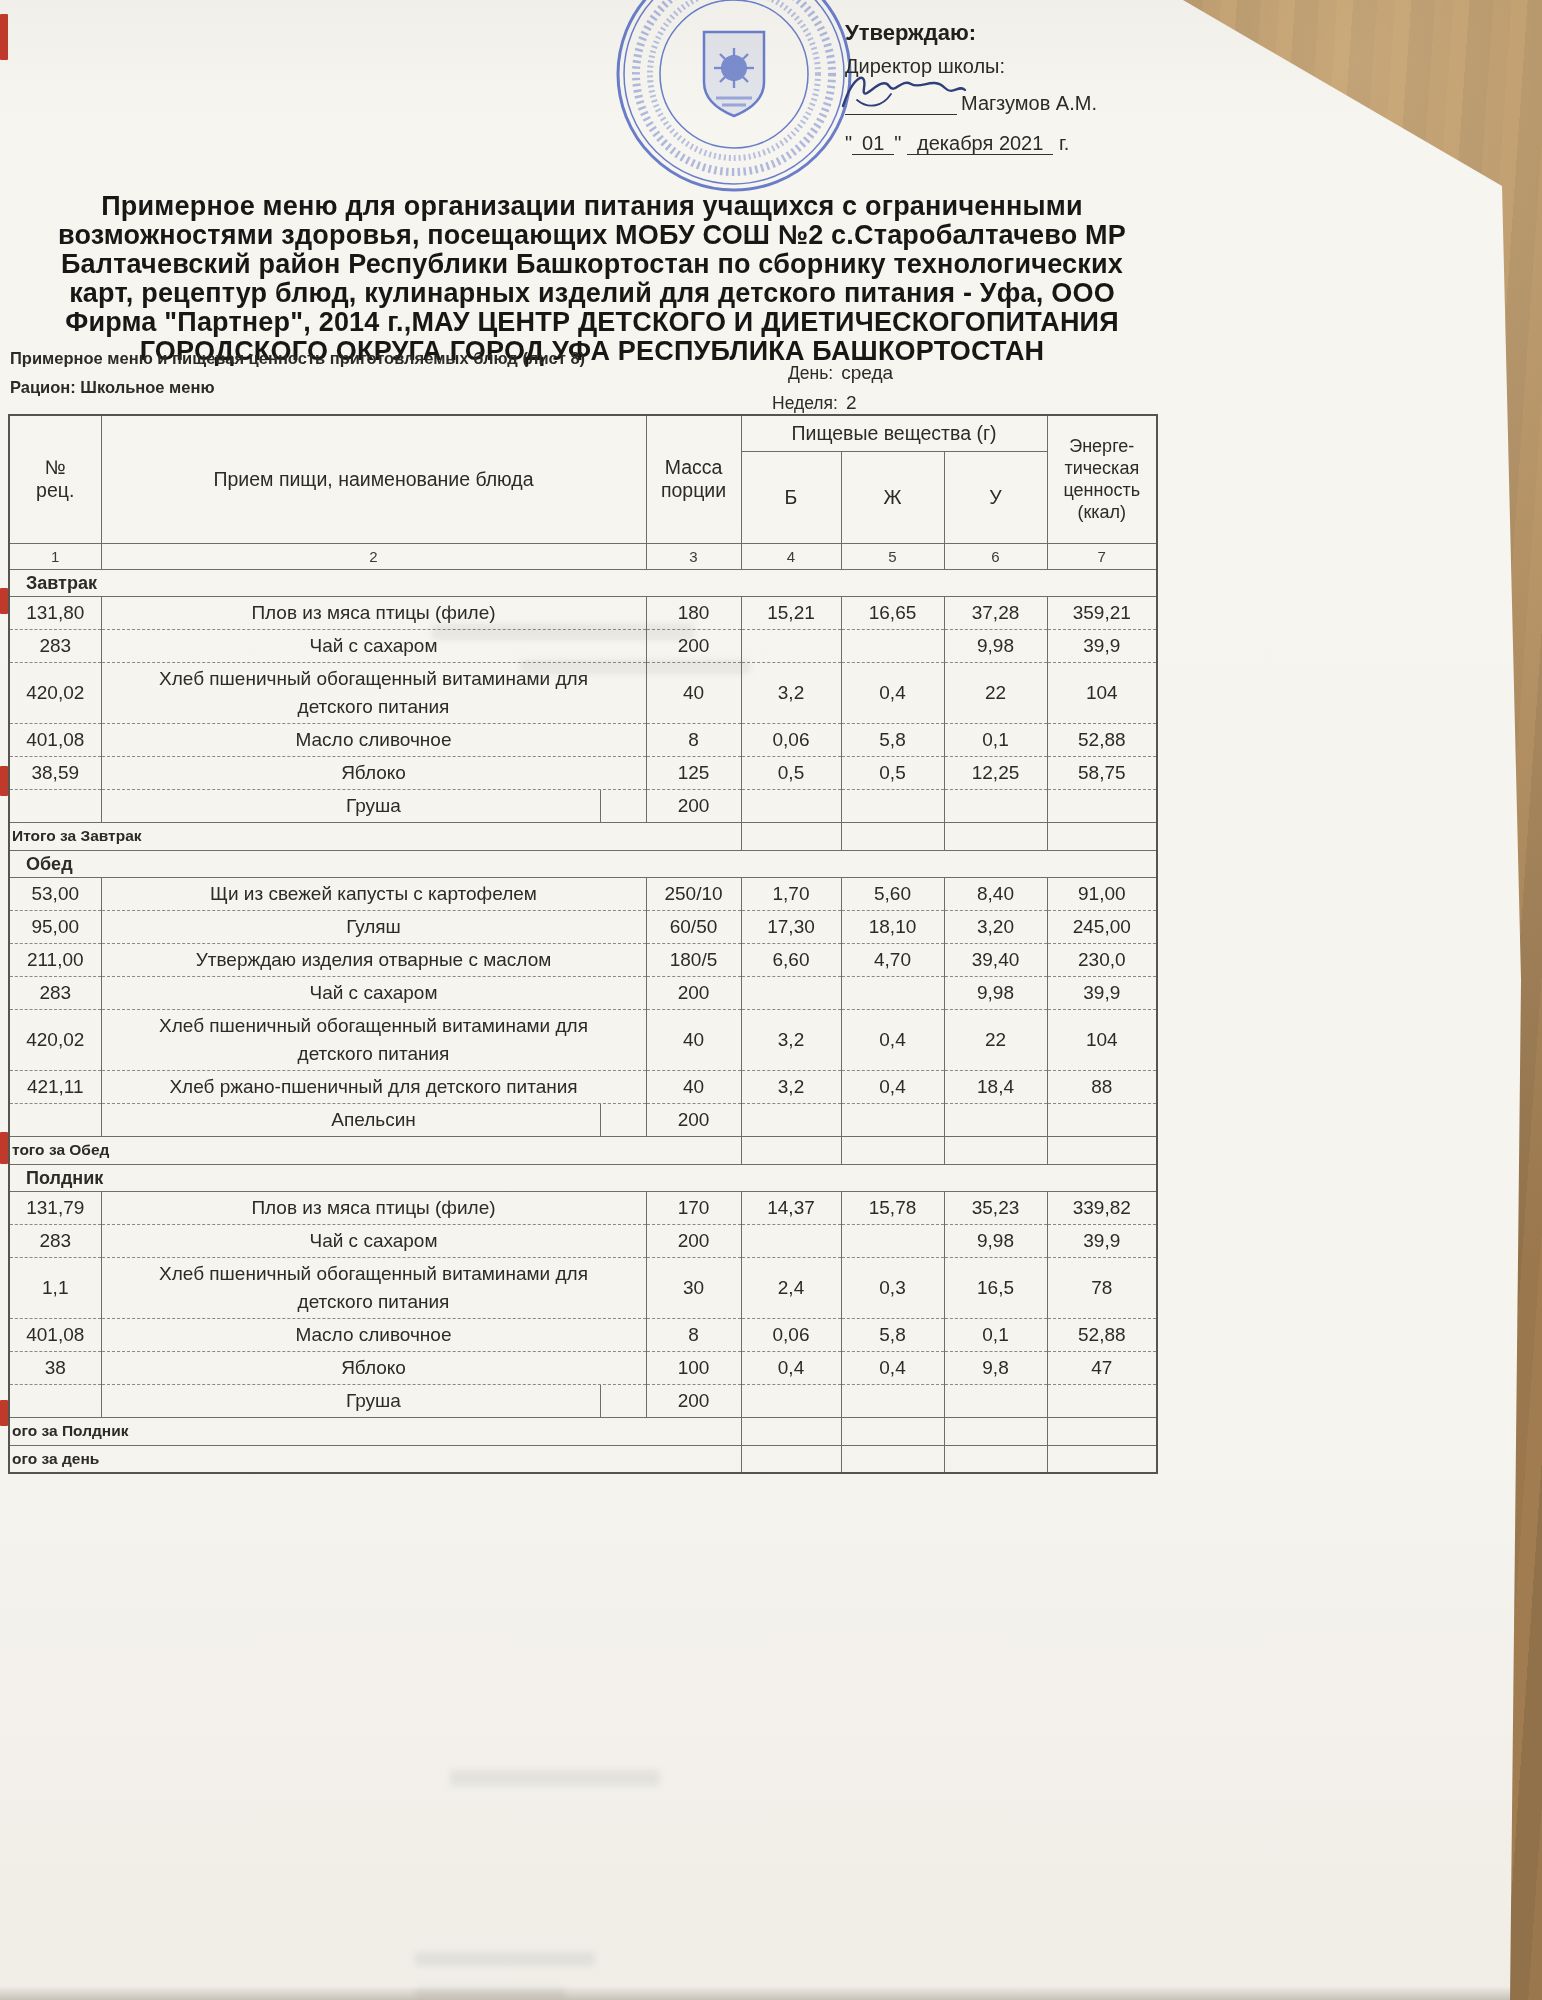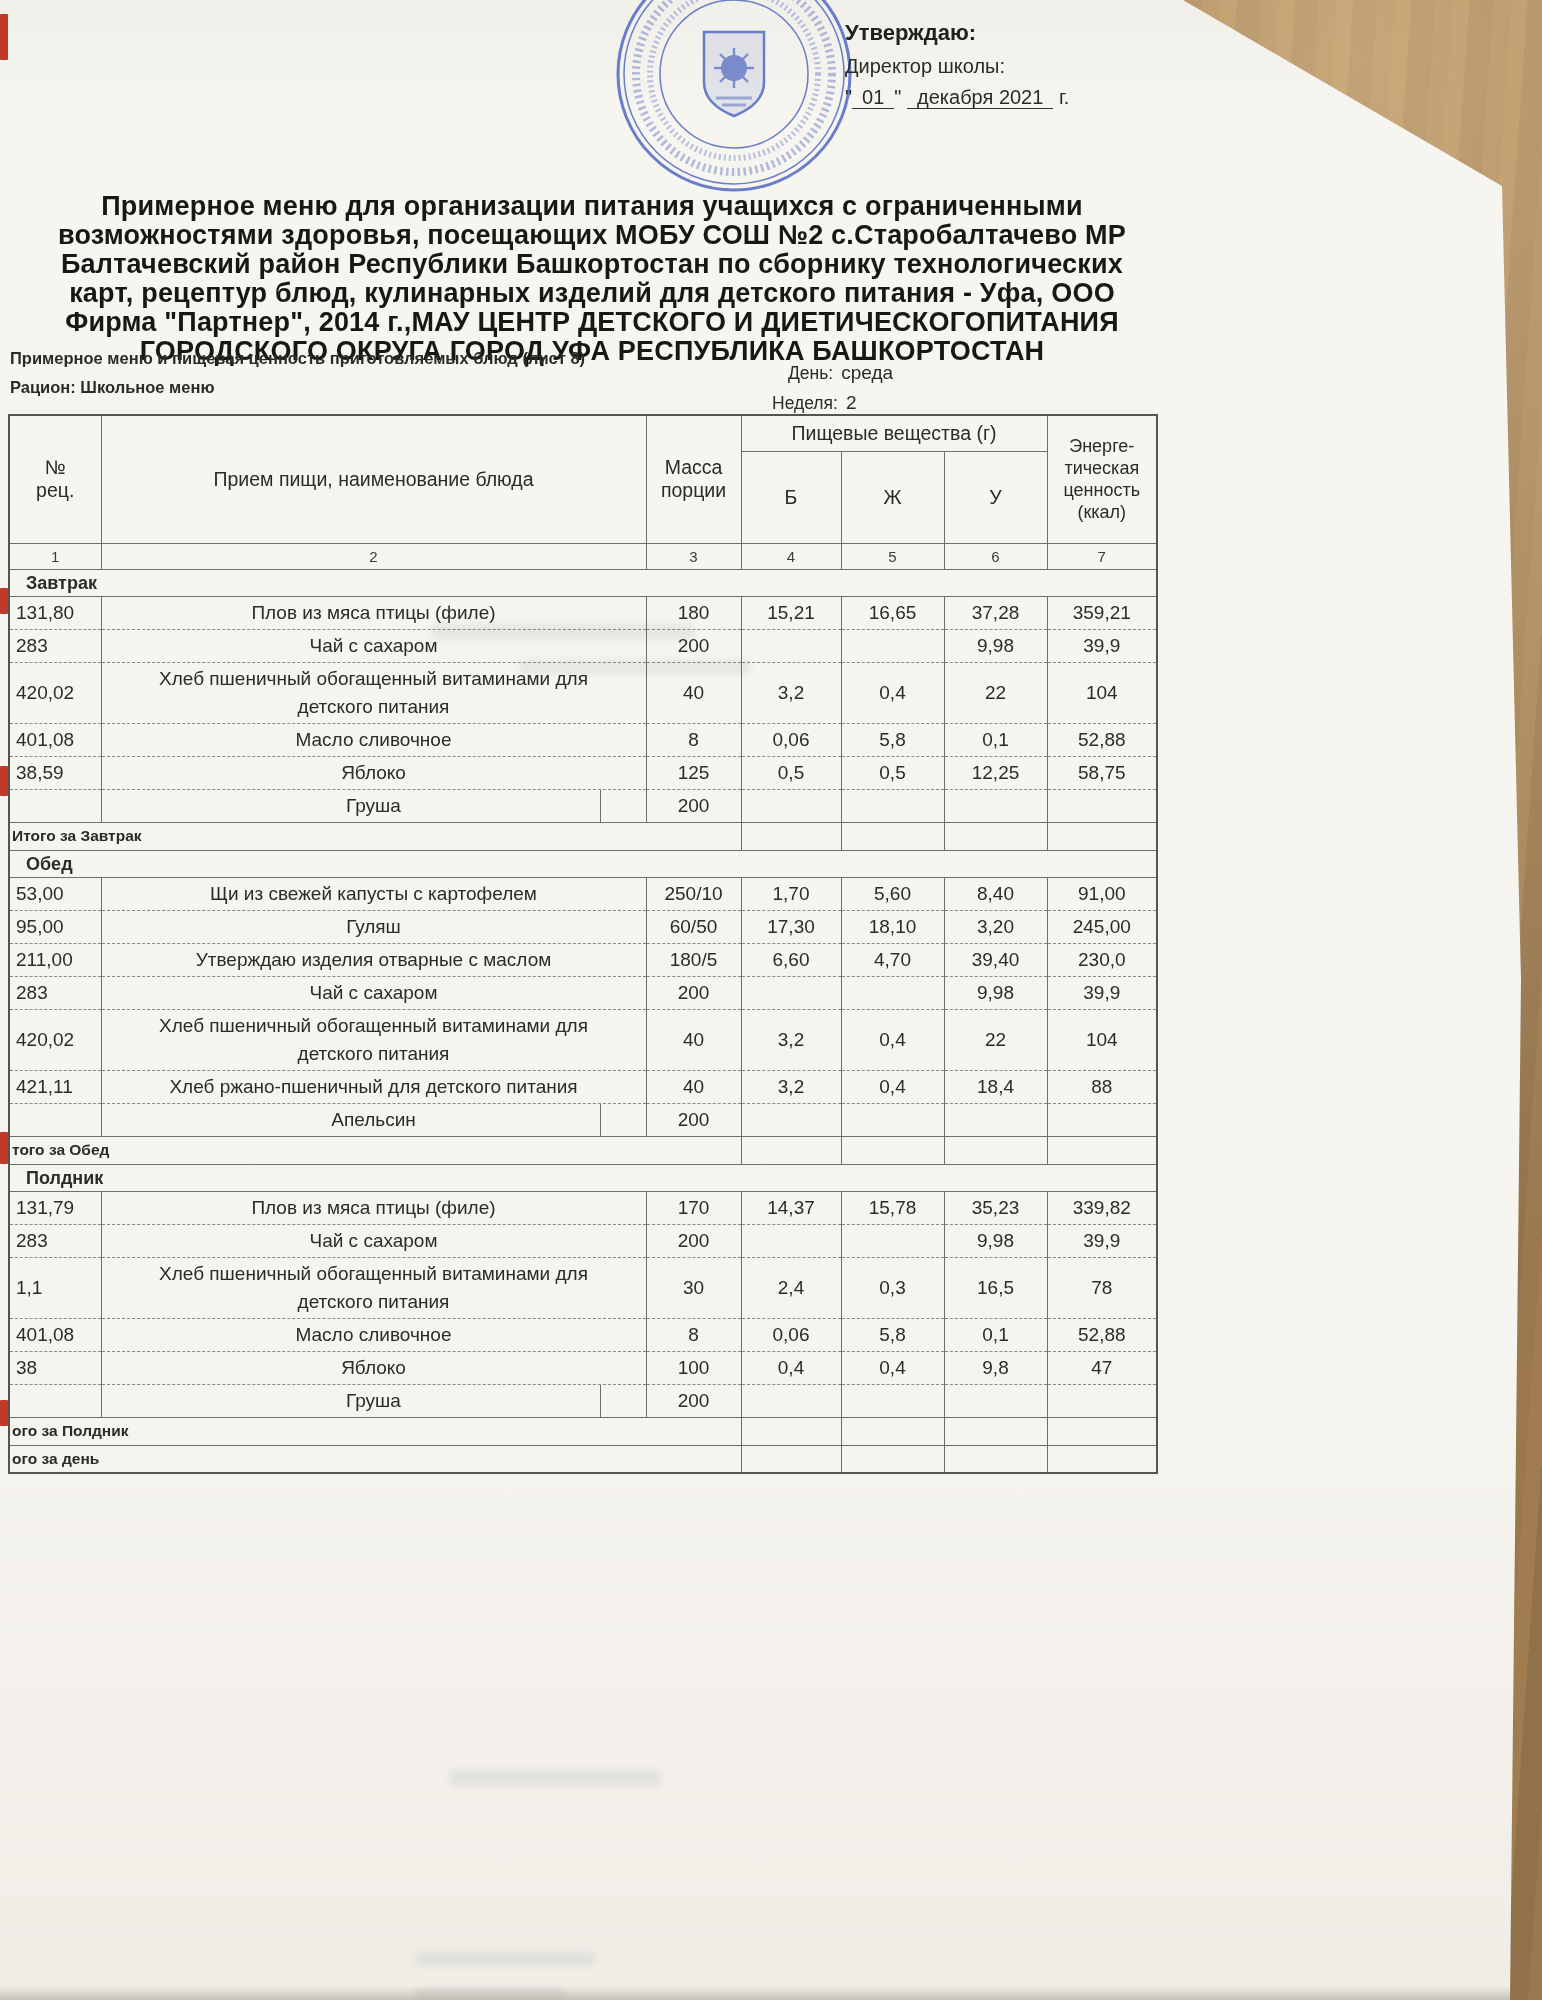--- a/index.html
+++ b/index.html
@@ -63,21 +63,21 @@
   .menu tr.h3 td { height: 26px; font-size: 15px; text-align: center; color: #3c3c36;
                    border: 1px solid #6e6e66; border-bottom: 1px dashed #8a8a80; }
   .menu thead th.energy { font-size: 18px; line-height: 22px; }
 
   .menu tbody td {
     border-left: 1px solid #6e6e66; border-right: 1px solid #6e6e66;
     border-top: 1px dashed #8a8a80; border-bottom: 1px dashed #8a8a80;
     padding: 2px 6px; line-height: 28px;
   }
   .menu tbody tr { height: 33px; }
-  .menu tbody td.col0 { }
+  .menu tbody td.col0 { text-align: center; }
   .menu tbody td.col1 { text-align: center; white-space: pre-line; }
   .menu tbody td.col2, .menu tbody td.col3, .menu tbody td.col4,
   .menu tbody td.col5, .menu tbody td.col6 { text-align: center; }
   .menu tbody td.col1.split {
     background: linear-gradient(#6e6e66,#6e6e66) no-repeat calc(100% - 45px) 0 / 1px 100%;
   }
   .menu tbody tr.section-row { height: 26px; }
   .menu tbody tr.section-row td {
     font-weight: bold; font-size: 18px; padding-left: 16px; line-height: 22px;
     border-top: 1px solid #6e6e66; border-bottom: 1px solid #6e6e66;
@@ -127,20 +127,28 @@
     </g>
     <g stroke="#4a63c0" stroke-width="3" opacity=".6">
       <line x1="104" y1="146" x2="140" y2="146"></line>
       <line x1="110" y1="153" x2="134" y2="153"></line>
     </g>
   </svg>
 
   <div class="approval">
     <div class="approve">Утверждаю:</div>
     <div class="director">Директор школы:</div>
+    <div class="sig-row">
+      <svg class="dir-sig" viewBox="0 0 132 54">
+        <path d="M6,40 C16,10 30,4 27,22 C24,40 44,8 52,20 C58,29 64,12 74,18 C84,24 96,10 108,22 C116,30 122,18 128,24" fill="none" stroke="#2e3f7a" stroke-width="2.4" stroke-linecap="round"></path>
+        <path d="M20,34 C32,44 46,40 54,28" fill="none" stroke="#2e3f7a" stroke-width="1.8" stroke-linecap="round"></path>
+      </svg>
+      <span class="underline-seg"></span>
+      <span class="dname">Магзумов А.М.</span>
+    </div>
     <div class="date-row">
       <span>"</span><span class="u">01</span><span>"</span>
       <span class="u">декабря  2021</span>
       <span>г.</span>
     </div>
   </div>
 
   <div class="title">Примерное меню для организации питания учащихся с ограниченными возможностями здоровья, посещающих МОБУ СОШ №2 с.Старобалтачево МР Балтачевский район Республики Башкортостан по сборнику технологических карт, рецептур блюд, кулинарных изделий  для детского питания - Уфа, ООО Фирма "Партнер", 2014 г.,МАУ ЦЕНТР ДЕТСКОГО И ДИЕТИЧЕСКОГОПИТАНИЯ ГОРОДСКОГО ОКРУГА ГОРОД УФА РЕСПУБЛИКА БАШКОРТОСТАН</div>
   <div class="subtitle">Примерное меню и пищевая ценность приготовляемых блюд (лист 8)</div>
   <div class="ration">Рацион: Школьное меню</div>

